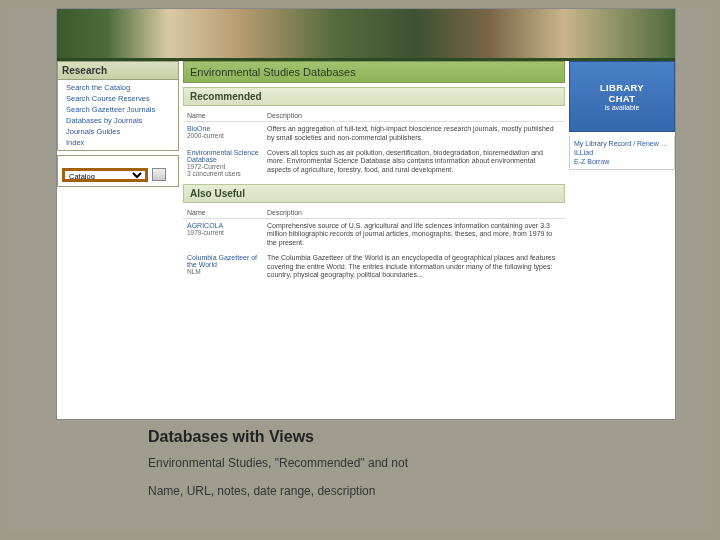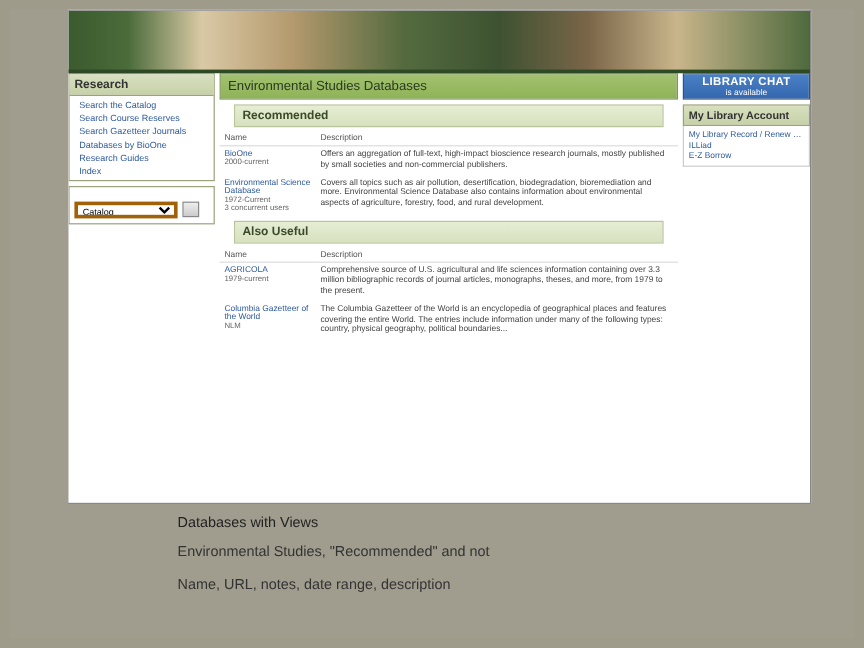--- a/index.html
+++ b/index.html
@@ -64,32 +64,32 @@
     font-size:11px;
     margin-bottom:4px;
   }
   .section-head {
     background: linear-gradient(#e6edd3, #d7e1bf);
     border:1px solid #b8c49a;
     padding:3px 6px;
     font-weight:bold;
     color:#3a4a2a;
     font-size:10px;
-    margin:4px 12px;
+    margin:4px 0;
   }
   .tbl { width:100%; font-size:7px; border-collapse:collapse; color:#333;}
   .tbl th { text-align:left; color:#555; padding:2px 4px; border-bottom:1px solid #ddd; font-weight:normal;}
   .tbl td { vertical-align:top; padding:3px 4px; }
   .tbl .name { width:80px; color:#2e5a9e; }
   .tbl .name .sub { color:#666; font-size:6.5px; }
   .tbl .desc { color:#444; line-height:1.25; }
   .chat-box {
     background: linear-gradient(#4a80c6, #3568ae);
     color:#fff;
-    padding:1px;
+    padding:20px;
     text-align:center;
     border:1px solid #2a548e;
     margin-bottom:4px;
   }
   .chat-box .t { font-weight:bold; font-size:9.5px; letter-spacing:0.3px;}
   .chat-box .s { font-size:7px; }
   .acct-head {
     background: linear-gradient(#d8e0c0, #c6d1a7);
     border:1px solid #9aa27c;
     padding:3px 4px;
@@ -107,39 +107,39 @@
     display:inline-block; width:14px; height:13px; vertical-align:top;
     background: linear-gradient(#eee,#ccc); border:1px solid #888; margin-left:2px;
   }
   .caption-area {
     position:absolute;
     top: 420px;
     left: 140px;
     right: 60px;
     color:#222;
   }
-  .caption-title { font-family: Verdana, sans-serif; font-weight:normal; font-size:12px; margin-bottom:10px; }
+  .caption-title { font-family: Verdana, sans-serif; font-weight:bold; font-size:16px; margin-bottom:10px; }
   .caption-line { font-family: Arial, sans-serif; font-size:12px; color:#333; margin-bottom:14px;}
 </style>
 </head>
 <body>
 
 <div class="slide-frame">
   <div class="screenshot">
     <div class="banner"></div>
     <div class="main-row">
       <div class="left-col">
         <div class="box">
           <div class="box-head">Research</div>
           <div class="box-list">
             <div>Search the Catalog</div>
             <div>Search Course Reserves</div>
             <div>Search Gazetteer Journals</div>
-            <div>Databases by BioOne</div>
-            <div>Research Guides</div>
+            <div>Databases by Journals</div>
+            <div>Journals Guides</div>
             <div>Index</div>
           </div>
         </div>
         <div class="box">
           <div class="qs-body">
             <div style="height:8px"></div>
             <select>
               <option>Catalog</option>
             </select>
             <span class="go"></span>
@@ -196,21 +196,20 @@
           </tr>
         </tbody>
           </table>
       </div>
 
       <div class="right-col">
         <div class="chat-box">
           <div class="t">LIBRARY CHAT</div>
           <div class="s">is available</div>
         </div>
-        <div class="acct-head">My Library Account</div>
         <div class="acct-list">
           <div>My Library Record / Renew Books</div>
           <div>ILLiad</div>
           <div>E-Z Borrow</div>
         </div>
       </div>
     </div>
   </div>
 
   <div class="caption-area">

